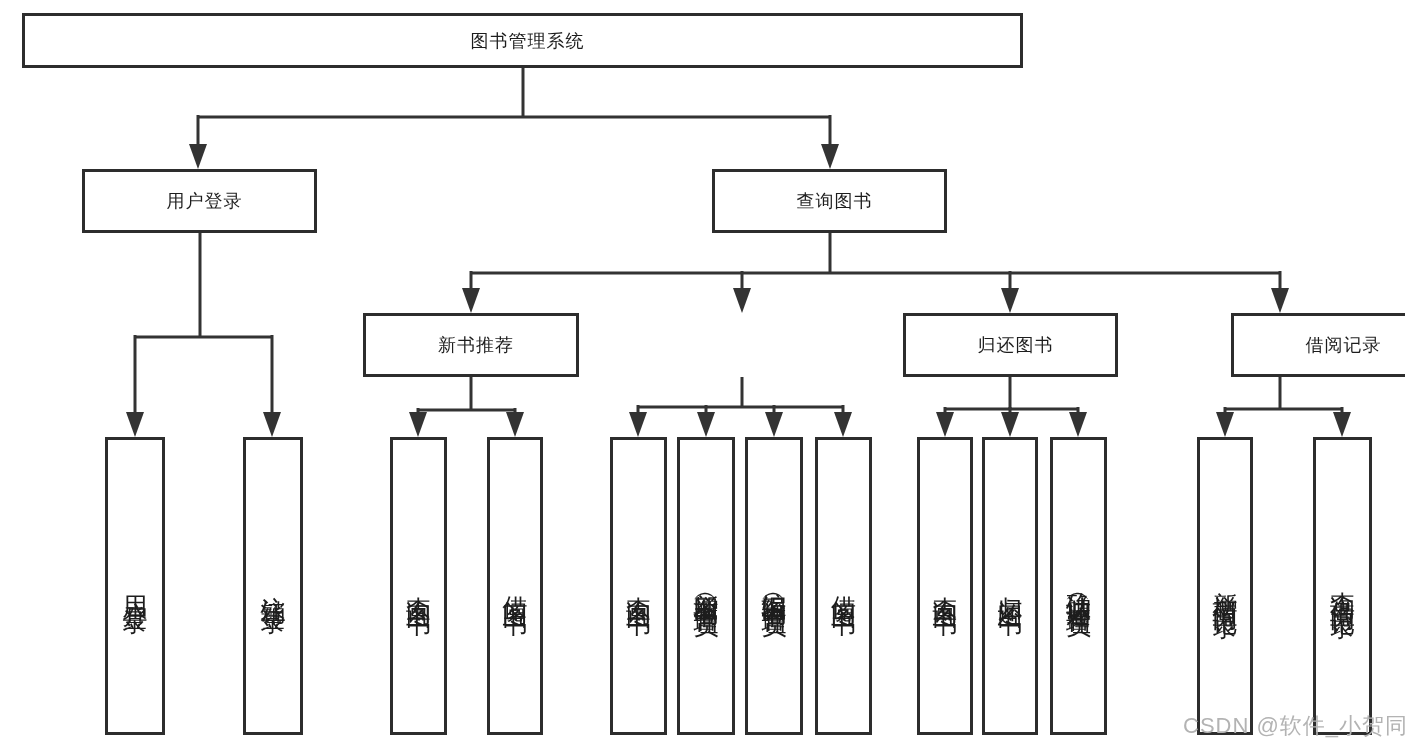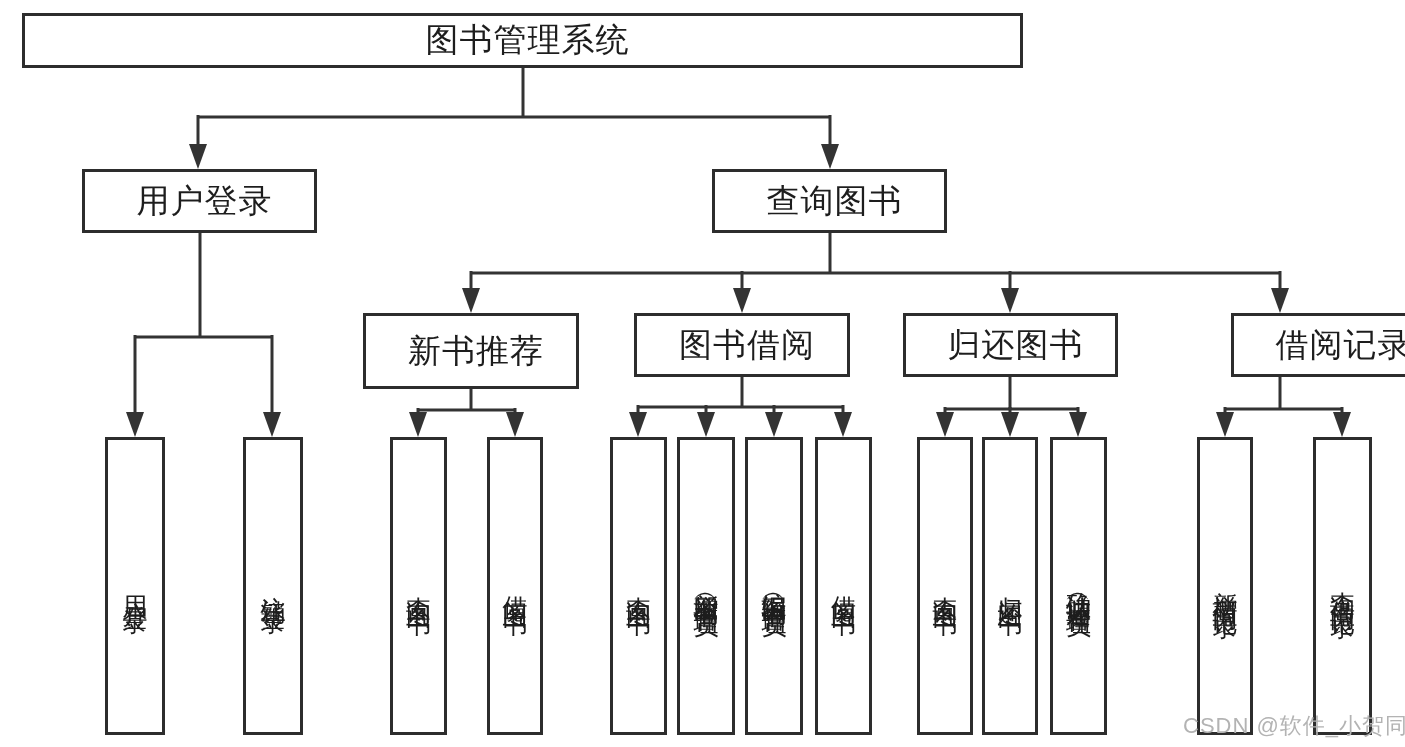--- a/index.html
+++ b/index.html
@@ -13,21 +13,21 @@
   #wires{position:absolute;left:0;top:0;width:1405px;height:747px;}
   .node{
     position:absolute;
     box-sizing:border-box;
     border:3px solid #2d2d2d;
     background:#ffffff;
     color:#1d1d1d;
     display:flex;align-items:center;justify-content:center;
     text-align:center;
   }
-  .hnode{font-size:33px;letter-spacing:1px;padding-left:10px;}
+  .hnode{font-size:18px;letter-spacing:1px;padding-left:10px;}
   .leaf{width:58px;height:298px;top:437px;}
   .vtext{
     writing-mode:vertical-rl;
     text-orientation:upright;
     font-size:25px;
     letter-spacing:5px;
     line-height:1;
     color:#1d1d1d;
     white-space:nowrap;
   }
@@ -116,25 +116,22 @@
     <span>图书管理系统</span>
   </div>
 
   <div class="node hnode" style="left:82px;top:169px;width:235px;height:64px;">
     <span>用户登录</span>
   </div>
   <div class="node hnode" style="left:712px;top:169px;width:235px;height:64px;">
     <span>查询图书</span>
   </div>
 
-  <div class="node hnode" style="left:363px;top:313px;width:216px;height:76px;">
+  <div class="node hnode" style="left:363px;top:313px;width:216px;height:64px;">
     <span>新书推荐</span>
-  </div>
-  <div class="node hnode" style="left:634px;top:313px;width:216px;height:64px;">
-    <span>图书借阅</span>
   </div>
   <div class="node hnode" style="left:903px;top:313px;width:215px;height:64px;">
     <span>归还图书</span>
   </div>
   <div class="node hnode" style="left:1231px;top:313px;width:215px;height:64px;">
     <span>借阅记录</span>
   </div>
 
   <div class="node leaf" style="left:105px;width:60px;">
     <span class="vtext">用户登录</span>

